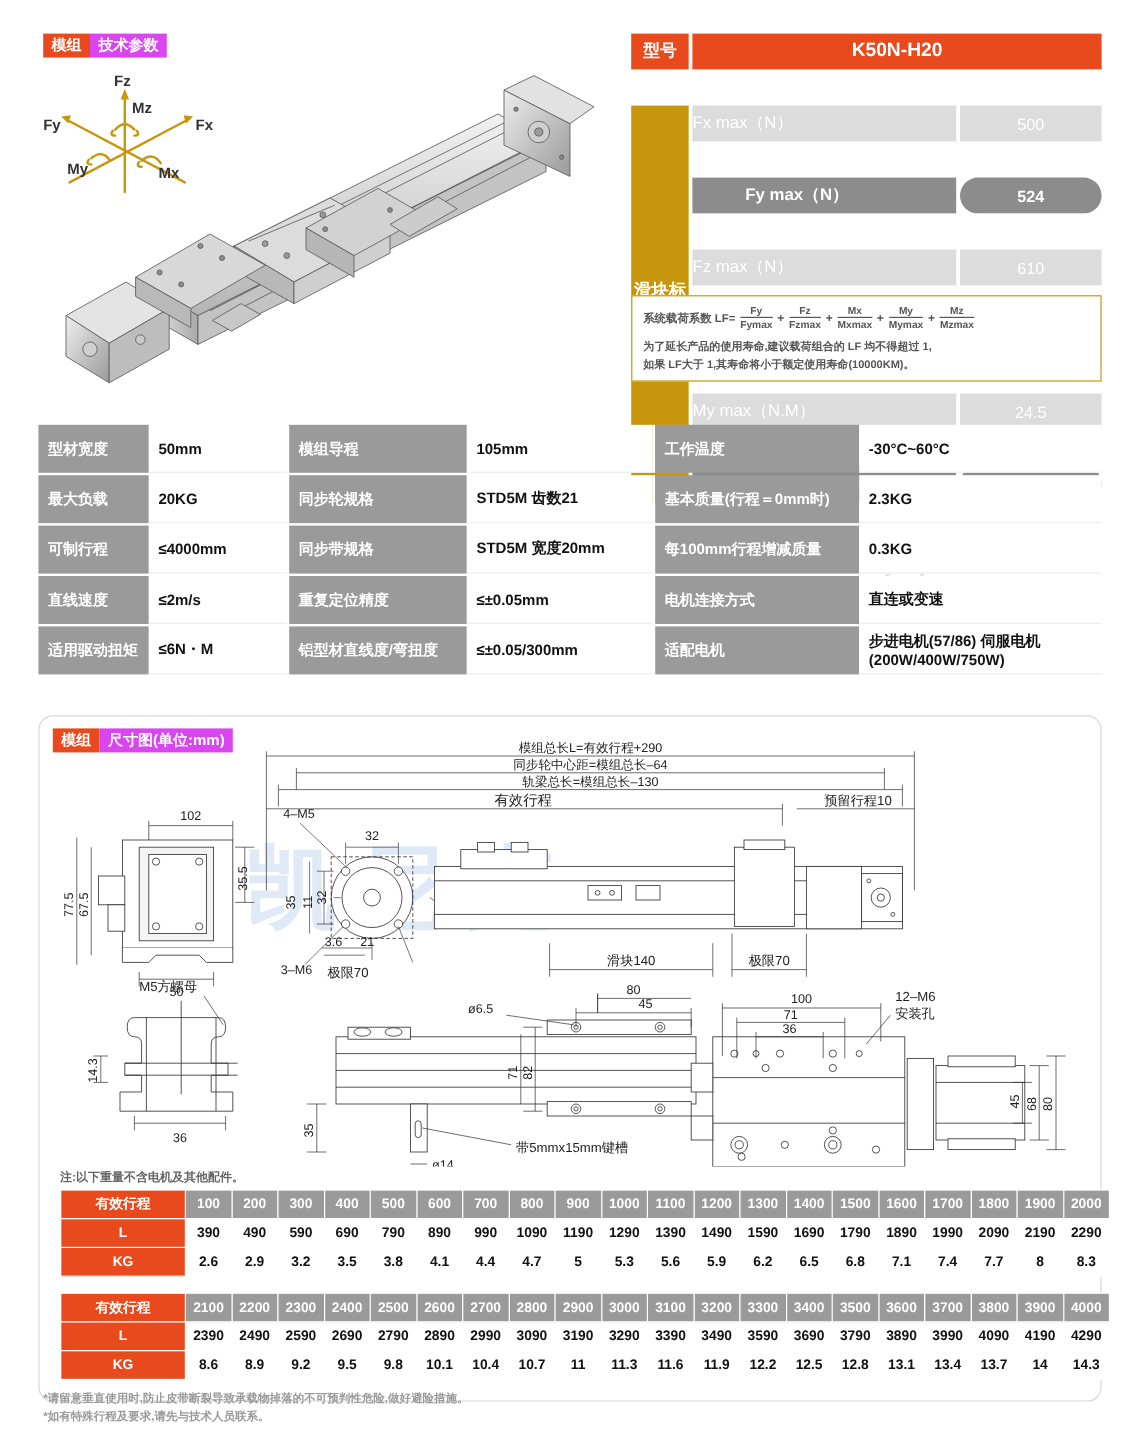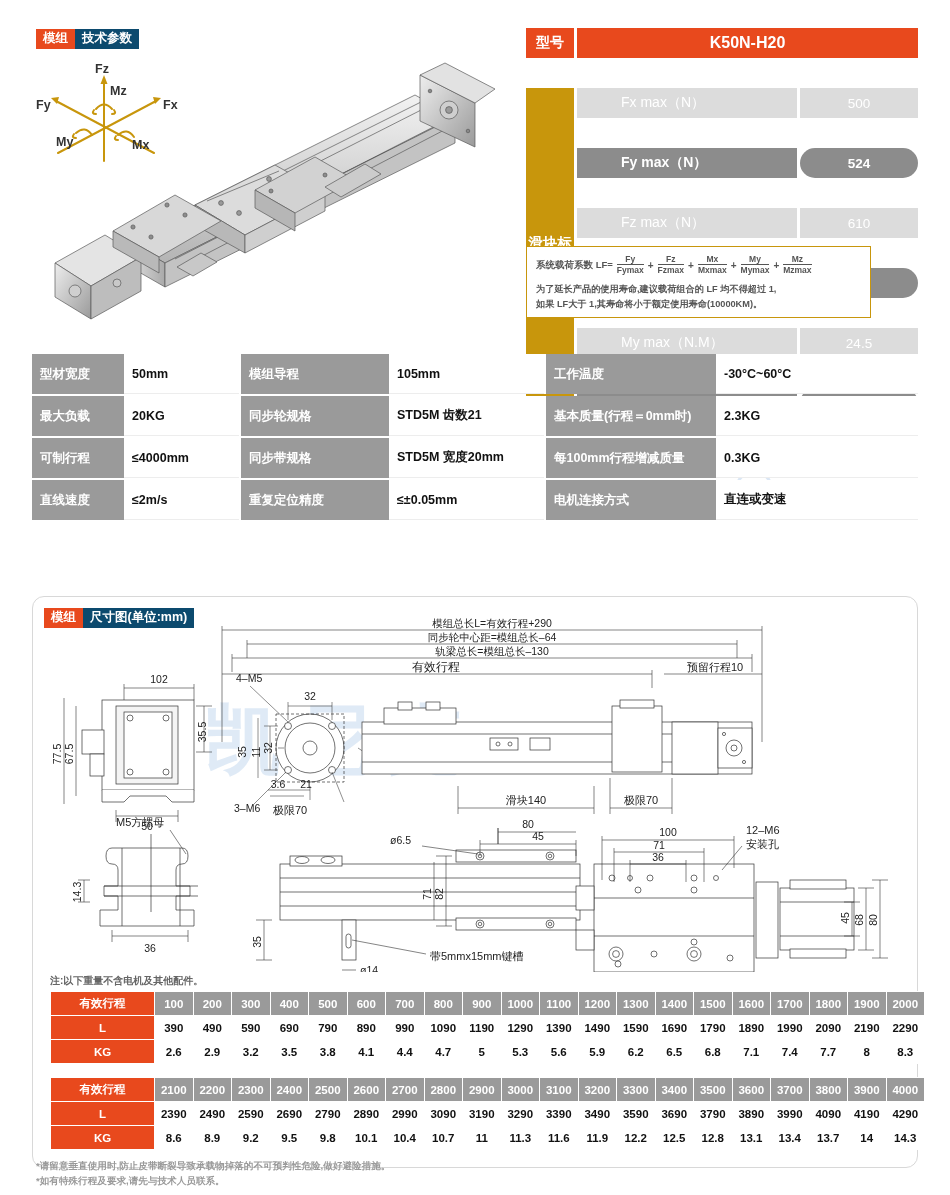--- a/index.html
+++ b/index.html
@@ -46,51 +46,51 @@
     color: rgba(150,185,225,0.40);
     font-size: 22px; font-weight: 700;
     text-align: center; line-height: 34px;
   }
 
   .page { position: relative; z-index: 2; width: 950px; height: 1195px; }
 
   
   .pill { display: inline-flex; height: 20px; align-items: stretch; font-size: 12.5px; font-weight: 700; }
   .pill .p1 { background: #e8491d; color: #fff; padding: 0 7px; display: flex; align-items: center; }
-  .pill .p2 { background: #0c4a6e; color: #fff; padding: 0 7px; display: flex; align-items: center; }
+  .pill .p2 { background: #d946ef; color: #fff; padding: 0 7px; display: flex; align-items: center; }
 
   
   #force-block { position: absolute; left: 36px; top: 28px; width: 180px; }
   #force-svg { margin-top: 12px; }
 
   
   #product-photo { position: absolute; left: 25px; top: 35px; width: 470px; height: 290px; }
 
   
   #load-table { position: absolute; left: 526px; top: 28px; width: 392px; }
   #load-table table { border-collapse: collapse; width: 100%; }
   #load-table td { height: 30px; }
   .lt-modelhdr { background: #e8491d; color: #fff; font-weight: 700; font-size: 14px; text-align: center; }
   .lt-modelval { background: #e8491d; color: #ffffff; font-weight: 700; font-size: 16px; text-align: center; }
   .lt-side {
     background: #c8960c; color: #fff; font-weight: 700;
     font-size: 14.5px; text-align: center; width: 48px;
     line-height: 1.22;
     letter-spacing: 0px;
   }
-  .lt-lbl-lt { background: #dcdcdc; color: #fff; font-size: 14px; padding-left: 44px; font-weight: 500; }
+  .lt-lbl-lt { background: #dcdcdc; color: #fff; font-size: 14px; font-weight: 500; }
   .lt-lbl-dk { background: #8c8c8c; color: #fff; font-size: 14px; padding-left: 44px; font-weight: 600; }
   .lt-val-lt { background: #dcdcdc; color: #fff; font-size: 13.5px; text-align: center; width: 118px; font-weight: 500;}
   .lt-val-dk { background: #8c8c8c; color: #fff; font-size: 13.5px; text-align: center; width: 118px; font-weight: 700; border-radius: 15px;}
   .lt-sep { width: 3px; background: #ffffff; padding: 0; }
   .lt-rowgap { height: 2px; background:#fff; }
 
   
   #formula-box {
-    position: absolute; left: 526px; top: 246px; width: 345px; height: 72px;
+    position: absolute; left: 526px; top: 246px; width: 392px; height: 72px;
     border: 1.6px solid #c8960c; background: #fff;
     padding: 7px 9px 0 9px;
   }
   .frm-line1 { display: flex; align-items: center; font-size: 9.5px; color: #555; font-weight: 700; }
   .frm-line1 .lbl { font-size: 9.5px; margin-right: 2px; }
   .frac { display: inline-block; text-align: center; margin: 0 2px; font-weight: 600; }
   .frac .num { display: block; font-size: 8.5px; line-height: 10px; }
   .frac .den { display: block; font-size: 8.5px; line-height: 11px; border-top: 1px solid #555; }
   .plus { margin: 0 2px; font-size: 10px; }
   .frm-note { font-size: 9.2px; color: #555; line-height: 14px; margin-top: 6px; font-weight: 600; }
@@ -375,20 +375,30 @@
       </tr>
       <tr>
         <td class="sp-k">直线速度</td>
         <td class="sp-v">≤2m/s</td>
         <td class="sp-gap"></td>
         <td class="sp-k">重复定位精度</td>
         <td class="sp-v">≤±0.05mm</td>
         <td class="sp-gap"></td>
         <td class="sp-k">电机连接方式</td>
         <td class="sp-v">直连或变速</td>
+      </tr>
+      <tr>
+        <td class="sp-k">适用驱动扭矩</td>
+        <td class="sp-v">≤6N・M</td>
+        <td class="sp-gap"></td>
+        <td class="sp-k">铝型材直线度/弯扭度</td>
+        <td class="sp-v">≤±0.05/300mm</td>
+        <td class="sp-gap"></td>
+        <td class="sp-k" style="width:74px">适配电机</td>
+        <td class="sp-v">步进电机(57/86) 伺服电机(200W/400W/750W)</td>
       </tr>
     </tbody>
       </table>
   </div>
 
   <div id="dim-panel"></div>
   <div id="dim-title">
     <div class="pill">
       <span class="p1">模组</span>
       <span class="p2">尺寸图(单位:mm)</span>

